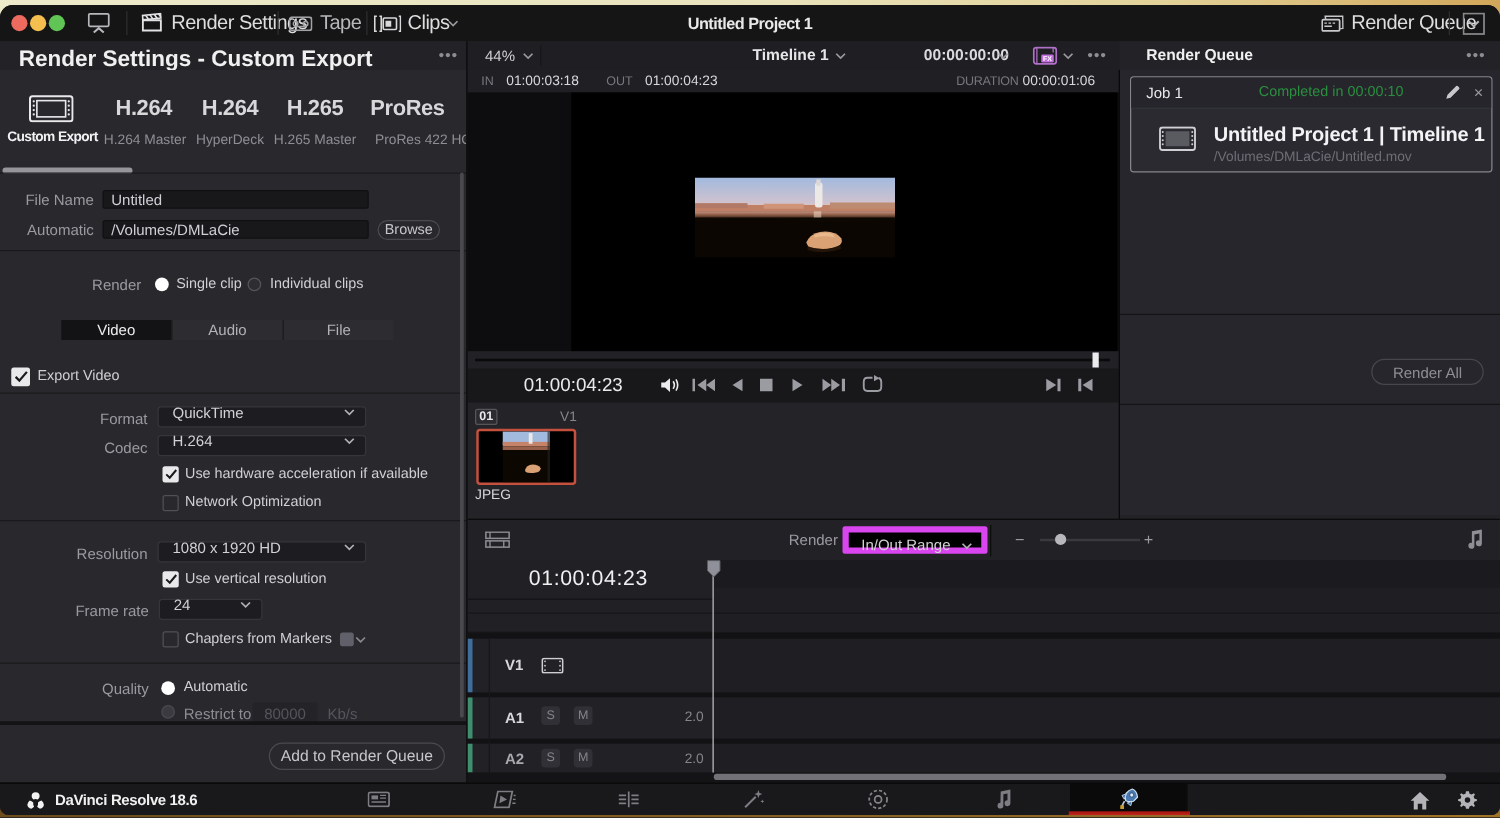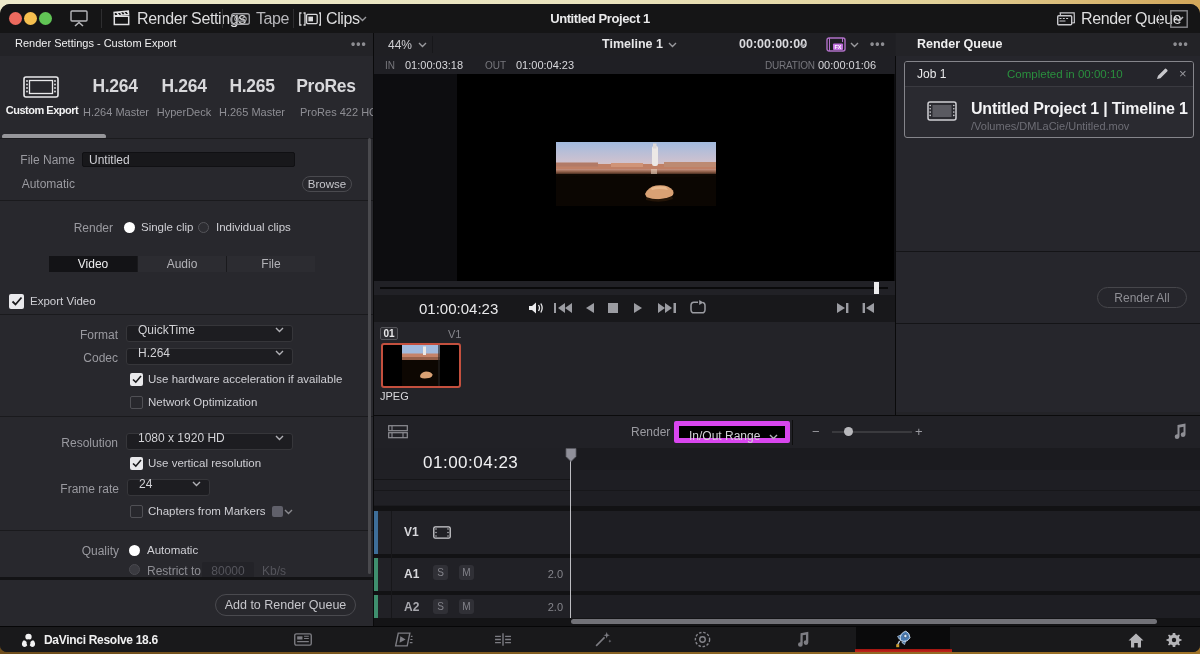--- a/index.html
+++ b/index.html
@@ -84,21 +84,21 @@
       </svg>
   <div class="lab" style="left:1081px">Render Queue</div>
   <div class="tdiv" style="left:1159px"></div>
   <svg class="abs" style="left:1170px;top:6px" width="18" height="18" viewBox="0 0 18 18">
         <rect x="0.8" y="0.8" width="16.4" height="16.4" fill="none" stroke="#88888c" stroke-width="1.4"></rect>
         <path d="M5 7 L9 11 L13 7" fill="none" stroke="#b8b8bc" stroke-width="1.5"></path>
       </svg>
 </div>
 <div id="subbar">
   <div class="seg" style="left:0;width:373px;background:#232327">
-    <div class="txt" style="left:15px;top:4px;color:#f0f0f1;font-size:11px;font-weight:normal">Render Settings - Custom Export</div>
+    <div class="txt" style="left:15px;top:4px;color:#f0f0f1;font-size:18px;font-weight:bold">Render Settings - Custom Export</div>
     <div class="txt dots" style="left:351px;top:4px">•••</div>
   </div>
   <div class="seg" style="left:374px;width:521px;background:#1f1f23">
     <div class="txt" style="left:14px;top:5px;color:#cfcfd3;font-size:12px">44%</div>
     <svg class="abs" style="left:44px;top:9px" width="9" height="6" viewBox="0 0 9 6">
           <path d="M1 1 L4.5 4.5 L8 1" fill="none" stroke="#9a9a9e" stroke-width="1.4"></path>
         </svg>
     <div class="vline" style="left:58px;top:3px;height:17px;background:#17171a"></div>
     <div class="txt" style="left:228px;top:4px;color:#e6e6e8;font-size:12.5px;font-weight:bold">Timeline 1</div>
     <svg class="abs" style="left:294px;top:9px" width="9" height="6" viewBox="0 0 9 6">
@@ -146,20 +146,21 @@
   <div class="txt" style="left:144px;top:50px;width:80px;text-align:center;color:#8e8e94;font-size:11px">HyperDeck</div>
   <div class="txt" style="left:217px;top:20px;width:70px;text-align:center;color:#d8d8db;font-size:17.5px;letter-spacing:-0.3px;font-weight:bold">H.265</div>
   <div class="txt" style="left:212px;top:50px;width:80px;text-align:center;color:#8e8e94;font-size:11px">H.265 Master</div>
   <div class="txt" style="left:290px;top:20px;width:72px;text-align:center;color:#d8d8db;font-size:17.5px;letter-spacing:-0.3px;font-weight:bold">ProRes</div>
   <div class="txt" style="left:300px;top:50px;width:82px;text-align:left;color:#8e8e94;font-size:11px">ProRes 422 HQ</div>
   <div class="abs" style="left:2px;top:78px;width:104px;height:5px;background:#96969a;border-radius:3px"></div>
   <div class="hline" style="left:0;top:82px;width:373px;background:#1b1b1e"></div>
   <div class="txt lab12" style="left:0;top:97px;width:75px;text-align:right">File Name</div>
   <div class="field" style="left:82px;top:96px;width:213px;height:15px">Untitled</div>
   <div class="txt lab12" style="left:0;top:121px;width:75px;text-align:right">Automatic</div>
+  <div class="field" style="left:82px;top:120px;width:213px;height:15px">/Volumes/DMLaCie</div>
   <div class="pill" style="left:302px;top:120px;width:50px;height:16px;line-height:15px;font-size:11.5px;border-radius:8px">Browse</div>
   <div class="hline" style="left:0;top:144px;width:373px"></div>
   <div class="txt lab12" style="left:0;top:165px;width:113px;text-align:right">Render</div>
   <div class="radio" style="left:124px;top:166px;width:11px;height:11px;background:#fff"></div>
   <div class="txt val" style="left:141px;top:165px">Single clip</div>
   <div class="radio" style="left:198px;top:166px;width:11px;height:11px;background:#2d2d32;border:1px solid #55555a"></div>
   <div class="txt val" style="left:216px;top:165px">Individual clips</div>
   <div class="abs" style="left:49px;top:200px;width:266px;height:16px;background:#2c2c31"></div>
   <div class="abs" style="left:49px;top:200px;width:88px;height:16px;background:#131316"></div>
   <div class="txt" style="left:49px;top:201px;width:88px;text-align:center;color:#ededee;font-size:12px">Video</div>

